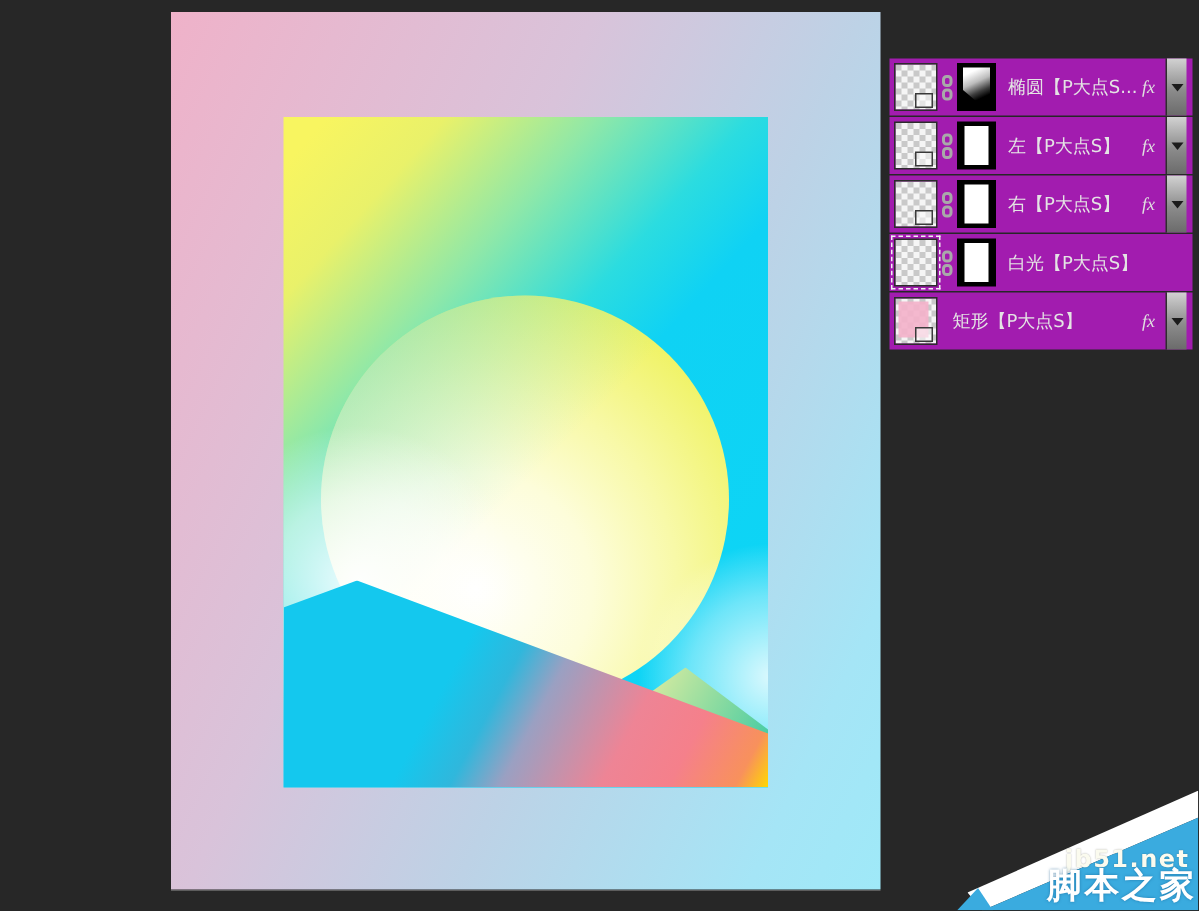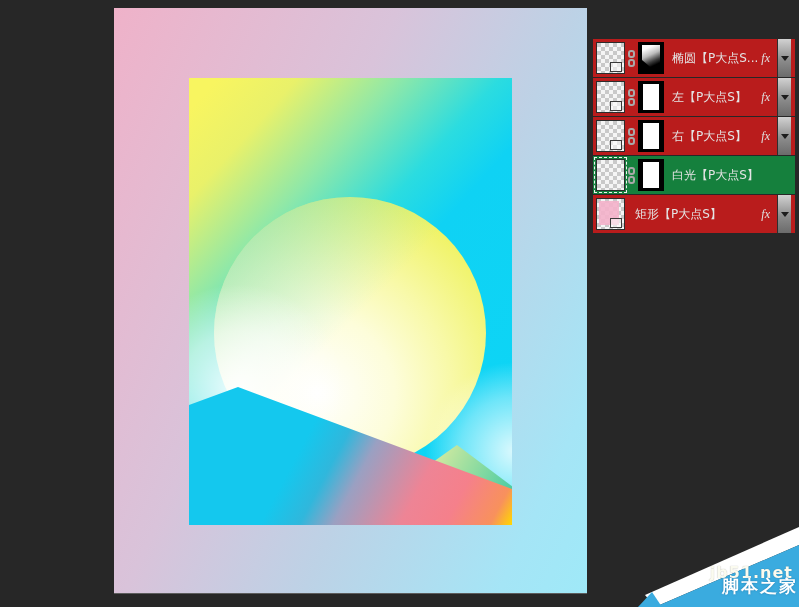--- a/index.html
+++ b/index.html
@@ -46,25 +46,25 @@
   }
   .mountain {
     position:absolute; inset:0;
     clip-path:polygon(49px 309px, 0 327px, 0 447px, 323px 447px, 323px 411px);
     background:linear-gradient(118deg,#14c8ee 0%,#14c8ee 55%,#30b7dc 62%,#9aa0c2 68%,#ee8495 80%,#f5808b 88%,#f8915c 96%,#ffd800 100%);
   }
 
   
   .layers-panel { position:absolute; left:593px; top:39px; width:202px; }
   .layer-row {
-    height:38px; margin-bottom:1px; background:#b91c1c;
+    height:38px; margin-bottom:1px; background:#a21caf;
     display:flex; align-items:center; padding-left:3px; padding-right:4px;
     position:relative; color:#e4e4e4;
   }
-  .layer-row.selected { background:#15803d; }
+  .layer-row.selected { background:#a21caf; }
   .thumb {
     width:29px; height:32px; flex:0 0 auto; position:relative;
     background:conic-gradient(#f5f5f5 25%, #c9c9c9 0 50%, #f5f5f5 0 75%, #c9c9c9 0);
     background-size:8px 8px;
     border:1px solid #2c2c2c;
   }
   .thumb.selected-thumb { outline:1px dashed #f0f0f0; outline-offset:1px; }
   .pink-fill { position:absolute; inset:2px 5px 4px 2px; background:rgba(243,178,202,.92); }
   .vm-badge {
     position:absolute; right:2px; bottom:1px; width:12px; height:10px;
@@ -108,21 +108,21 @@
   
   .watermark { position:absolute; left:628px; top:520px; width:171px; height:87px; }
   .wm-white { position:absolute; inset:0; background:#fff;
     clip-path:polygon(17px 75px, 171px 7px, 171px 25px, 27px 87px); }
   .wm-blue { position:absolute; inset:0; background:#3aabdf;
     clip-path:polygon(27px 87px, 171px 25px, 171px 87px); }
   .wm-wedge { position:absolute; inset:0; background:#3aabdf;
     clip-path:polygon(10px 87px, 24px 72px, 34px 87px); }
   .wm-site { position:absolute; right:6px; top:43px; font-size:16px; font-weight:bold;
     color:#fbfbef; letter-spacing:1px; text-shadow:0 0 1px rgba(0,0,0,.35); }
-  .wm-brand { position:absolute; right:1px; top:55px; font-size:17px; font-weight:bold;
+  .wm-brand { position:absolute; right:1px; top:55px; font-size:23px; font-weight:bold;
     color:#ffffff; letter-spacing:2px; text-shadow:0 0 2px rgba(20,90,140,.6); }
 </style>
 </head>
 <body>
 
 <div class="artboard">
   <div class="poster">
     <div class="sun"></div>
     <div class="glow glow-right"></div>
     <div class="glow glow-peak"></div>

